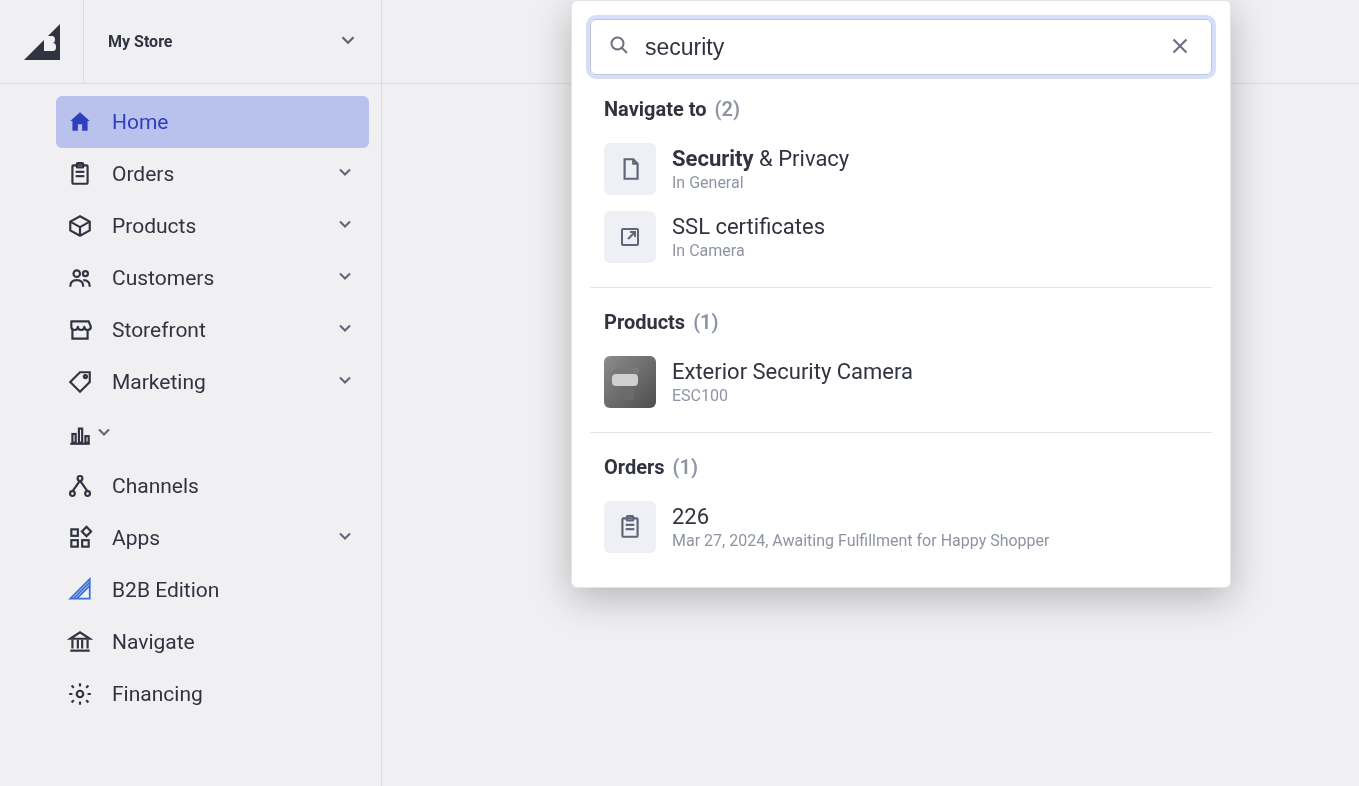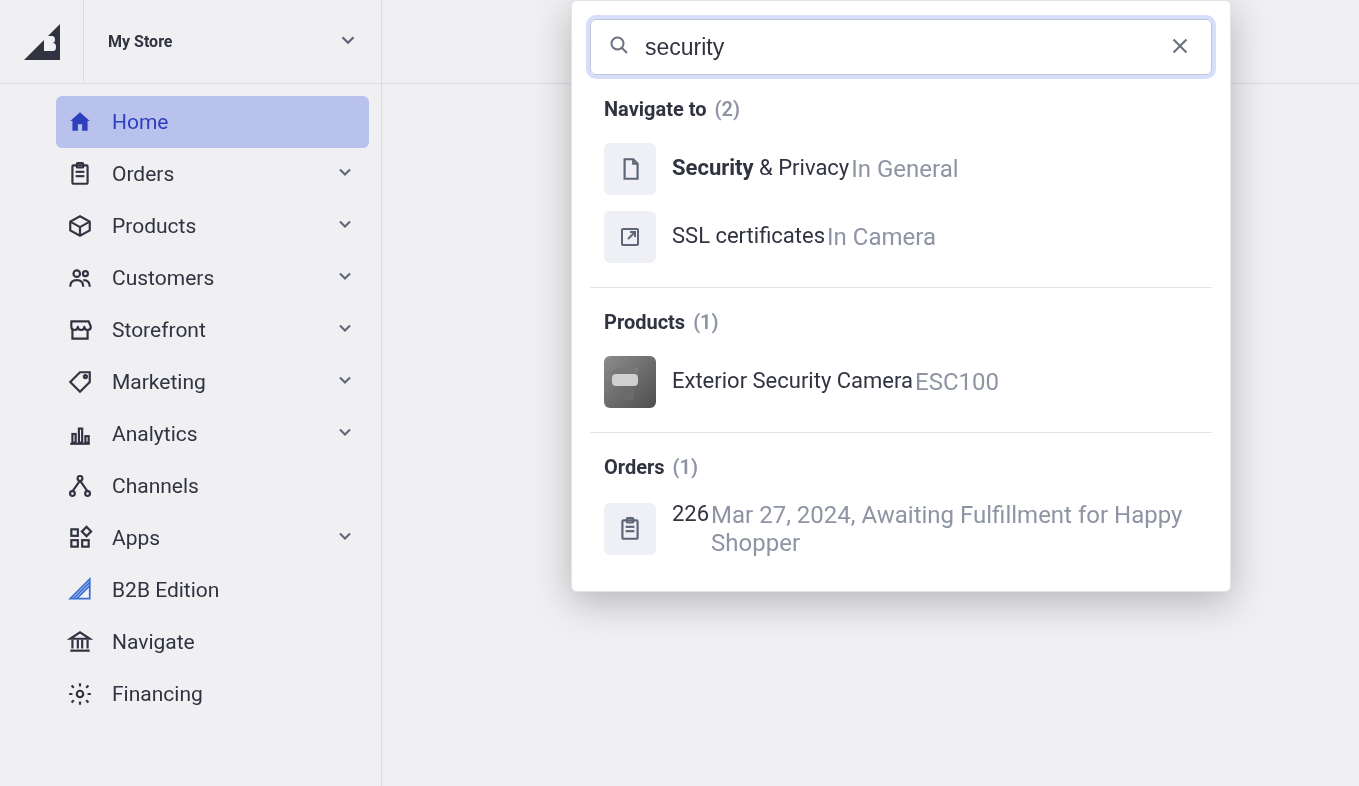--- a/index.html
+++ b/index.html
@@ -181,28 +181,28 @@
       box-shadow: 0 6px 0 0 #777 inset;
     }
     .result-thumb.image::after {
       content:"";
       position:absolute;
       left: 18px; top: 30px;
       width: 12px; height: 14px;
       background: #6b6b6b;
       border-radius: 2px;
     }
-    .result-text { display: flex; flex-direction: row; gap: 2px; }
+    .result-text { display: flex; flex-direction: column; gap: 2px; }
     .result-title {
       font-size: 22px;
       color: #313440;
     }
     .result-title .hl { font-weight: 700; }
     .result-sub {
-      font-size: 24px;
+      font-size: 16px;
       color: #8e94a3;
     }
   </style>
 </head>
 <body>
 
 <div class="topbar">
   <div class="logo-box">
     <svg width="40" height="40" viewBox="0 0 40 40">
       <path d="M38 2 L38 38 L2 38 Z" fill="#313440"></path>
@@ -303,21 +303,20 @@
 
   <div class="nav-item">
     <span class="nav-icon">
       <svg width="26" height="26" viewBox="0 0 24 24" fill="none" stroke="currentColor" stroke-width="2">
           <line x1="3" y1="21" x2="21" y2="21"></line>
           <rect x="5" y="12" width="3" height="8"></rect>
           <rect x="11" y="7" width="3" height="13"></rect>
           <rect x="17" y="14" width="3" height="6"></rect>
         </svg>
     </span>
-    <span class="nav-label">Analytics</span>
     <span class="nav-chevron"><svg width="20" height="20" viewBox="0 0 24 24" fill="none" stroke="currentColor" stroke-width="2.5">
           <polyline points="6 9 12 15 18 9"></polyline>
         </svg></span>
   </div>
 
   <div class="nav-item">
     <span class="nav-icon">
       <svg width="26" height="26" viewBox="0 0 24 24" fill="none" stroke="currentColor" stroke-width="2">
           <circle cx="12" cy="5" r="2.2"></circle>
           <circle cx="5" cy="19" r="2.2"></circle>

